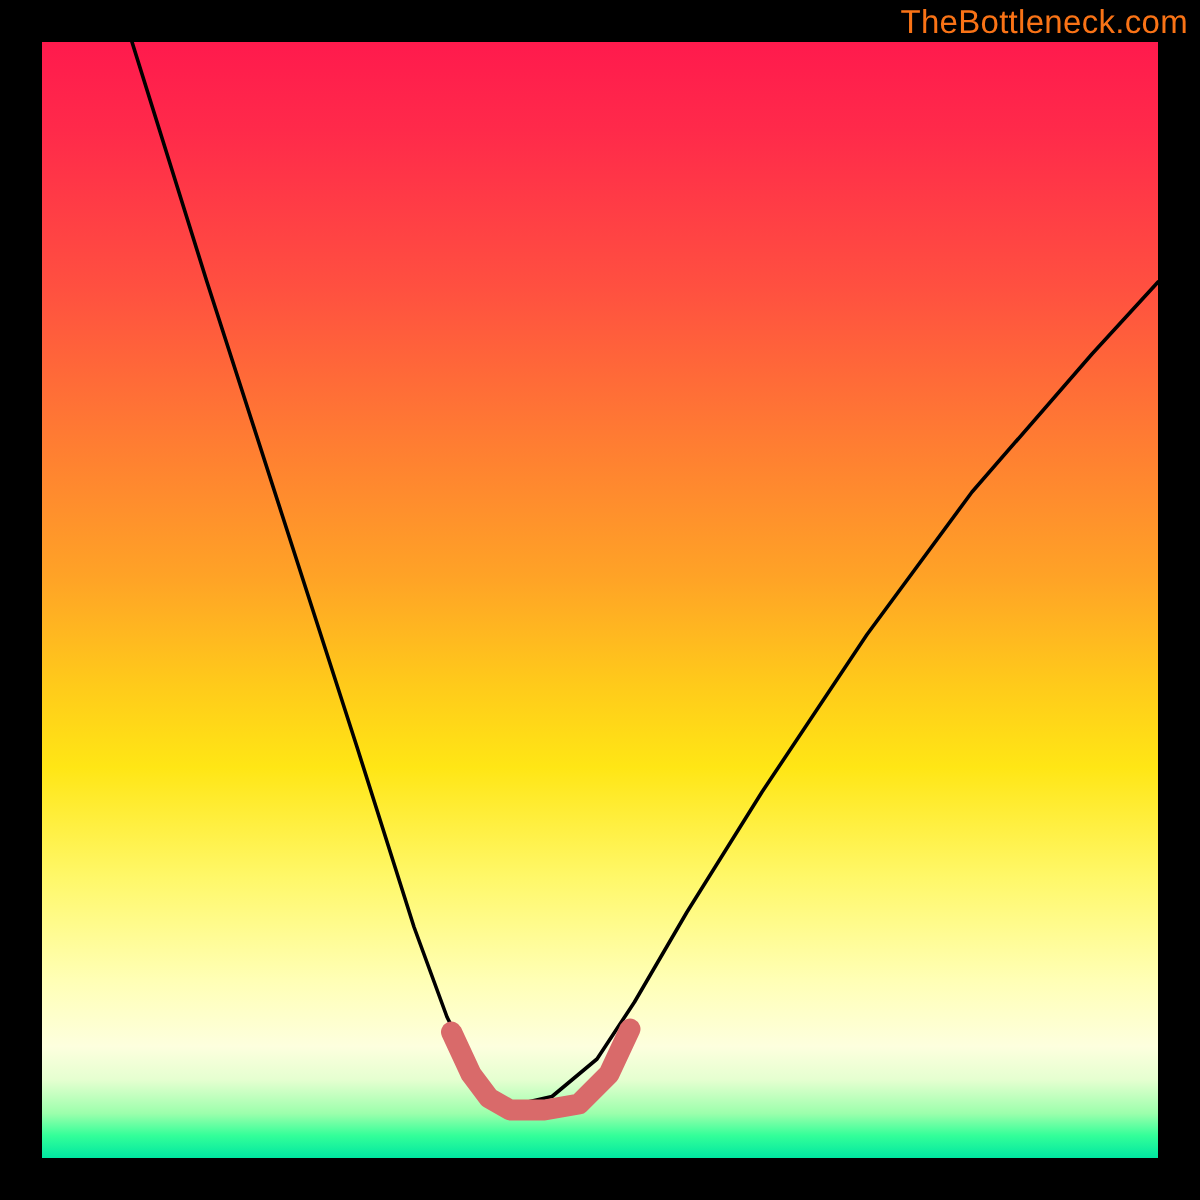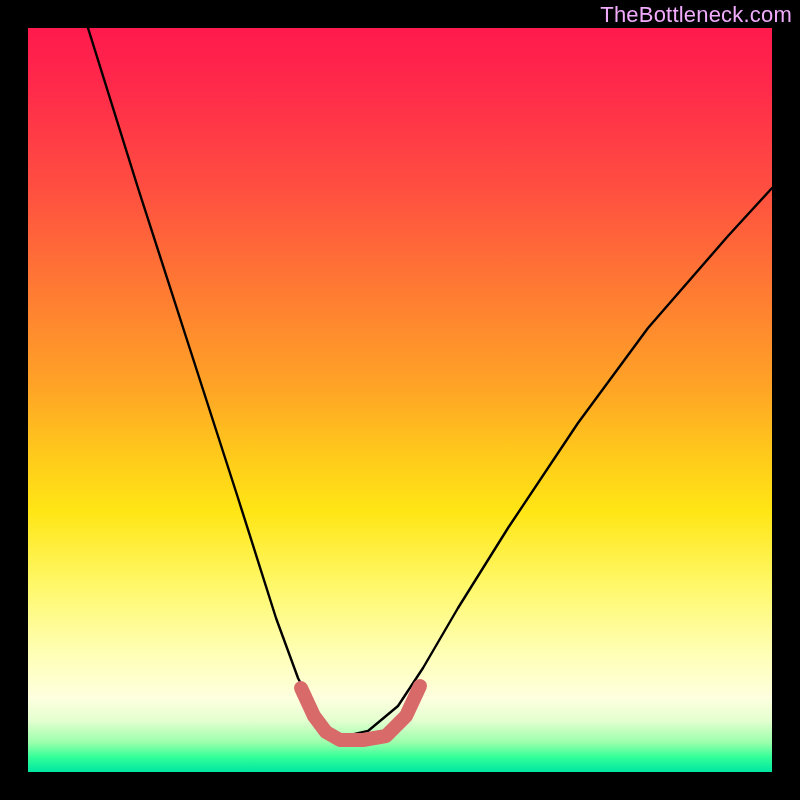--- a/index.html
+++ b/index.html
@@ -45,21 +45,21 @@
       #e5ffd0 93%,
       #9cffac 96%,
       #33ff99 98%,
       #00e6a1 100%
     );
   }
   .watermark {
     position: absolute;
     top: 2px;
     right: 8px;
-    color: #f0abfc;
+    color: #f97316;
     font-size: 22px;
     font-weight: 500;
     letter-spacing: 0.2px;
     user-select: none;
   }
   svg.curves {
     position: absolute;
     inset: 0;
   }
 </style>

